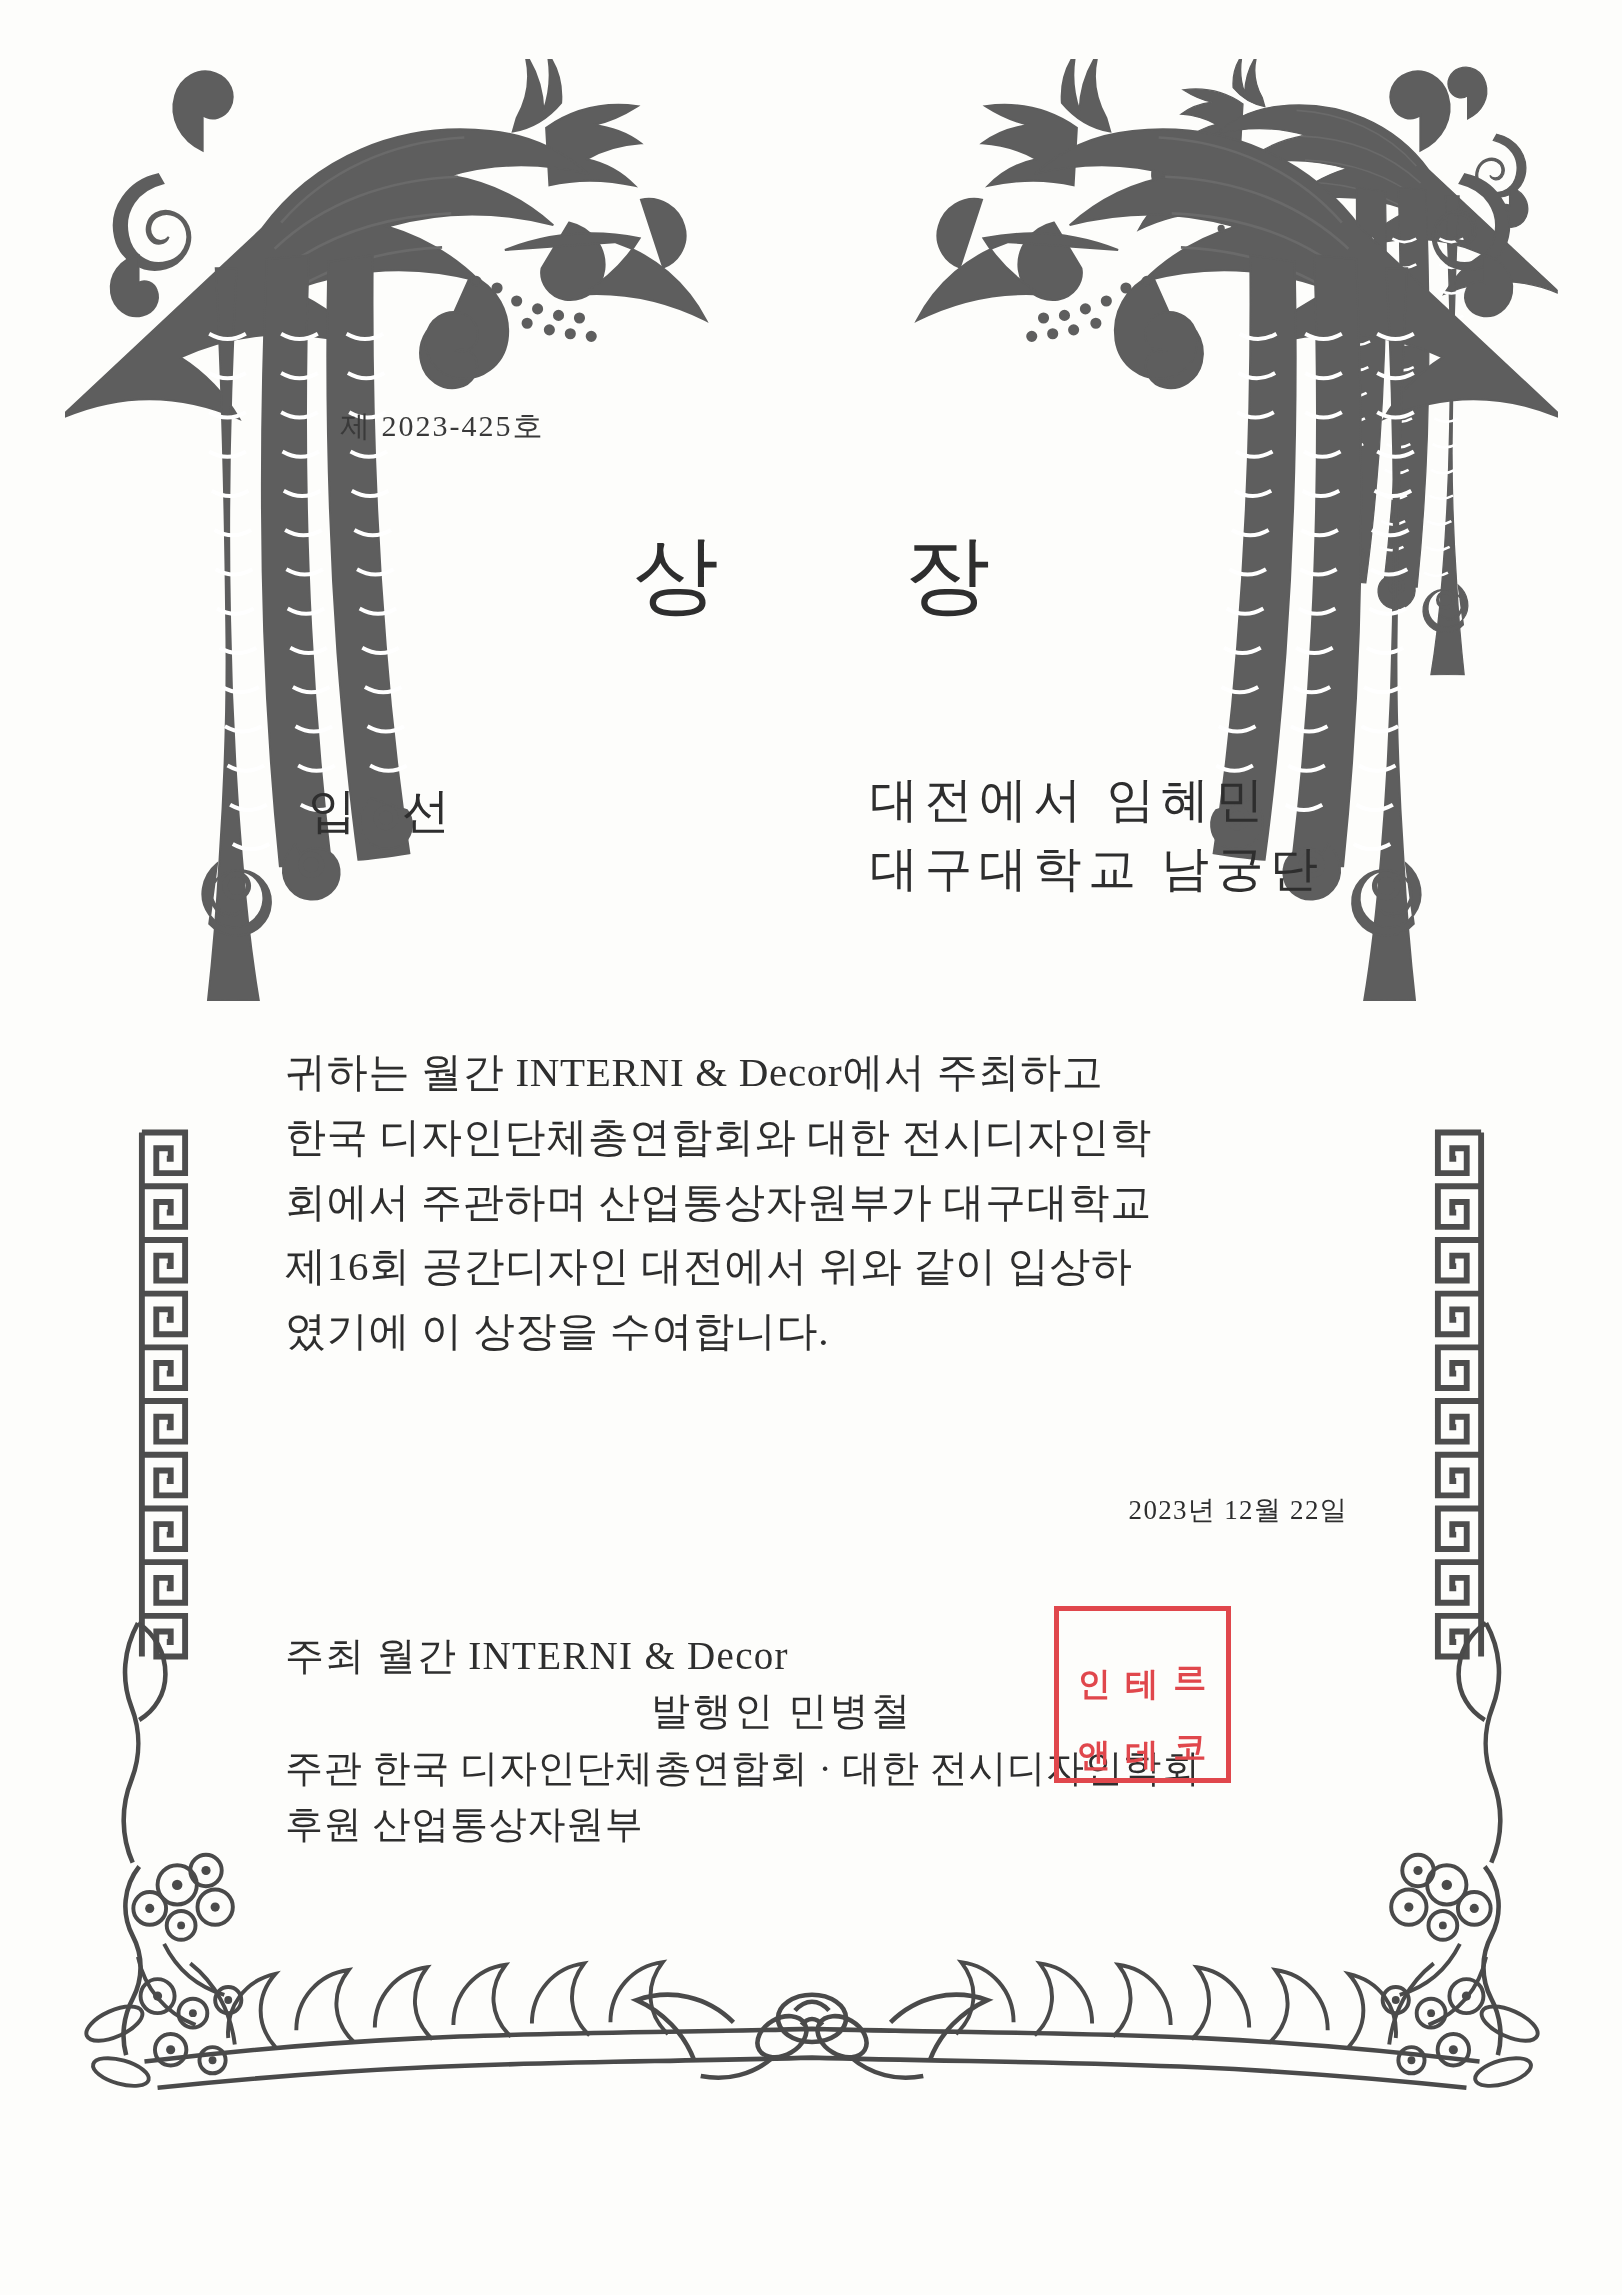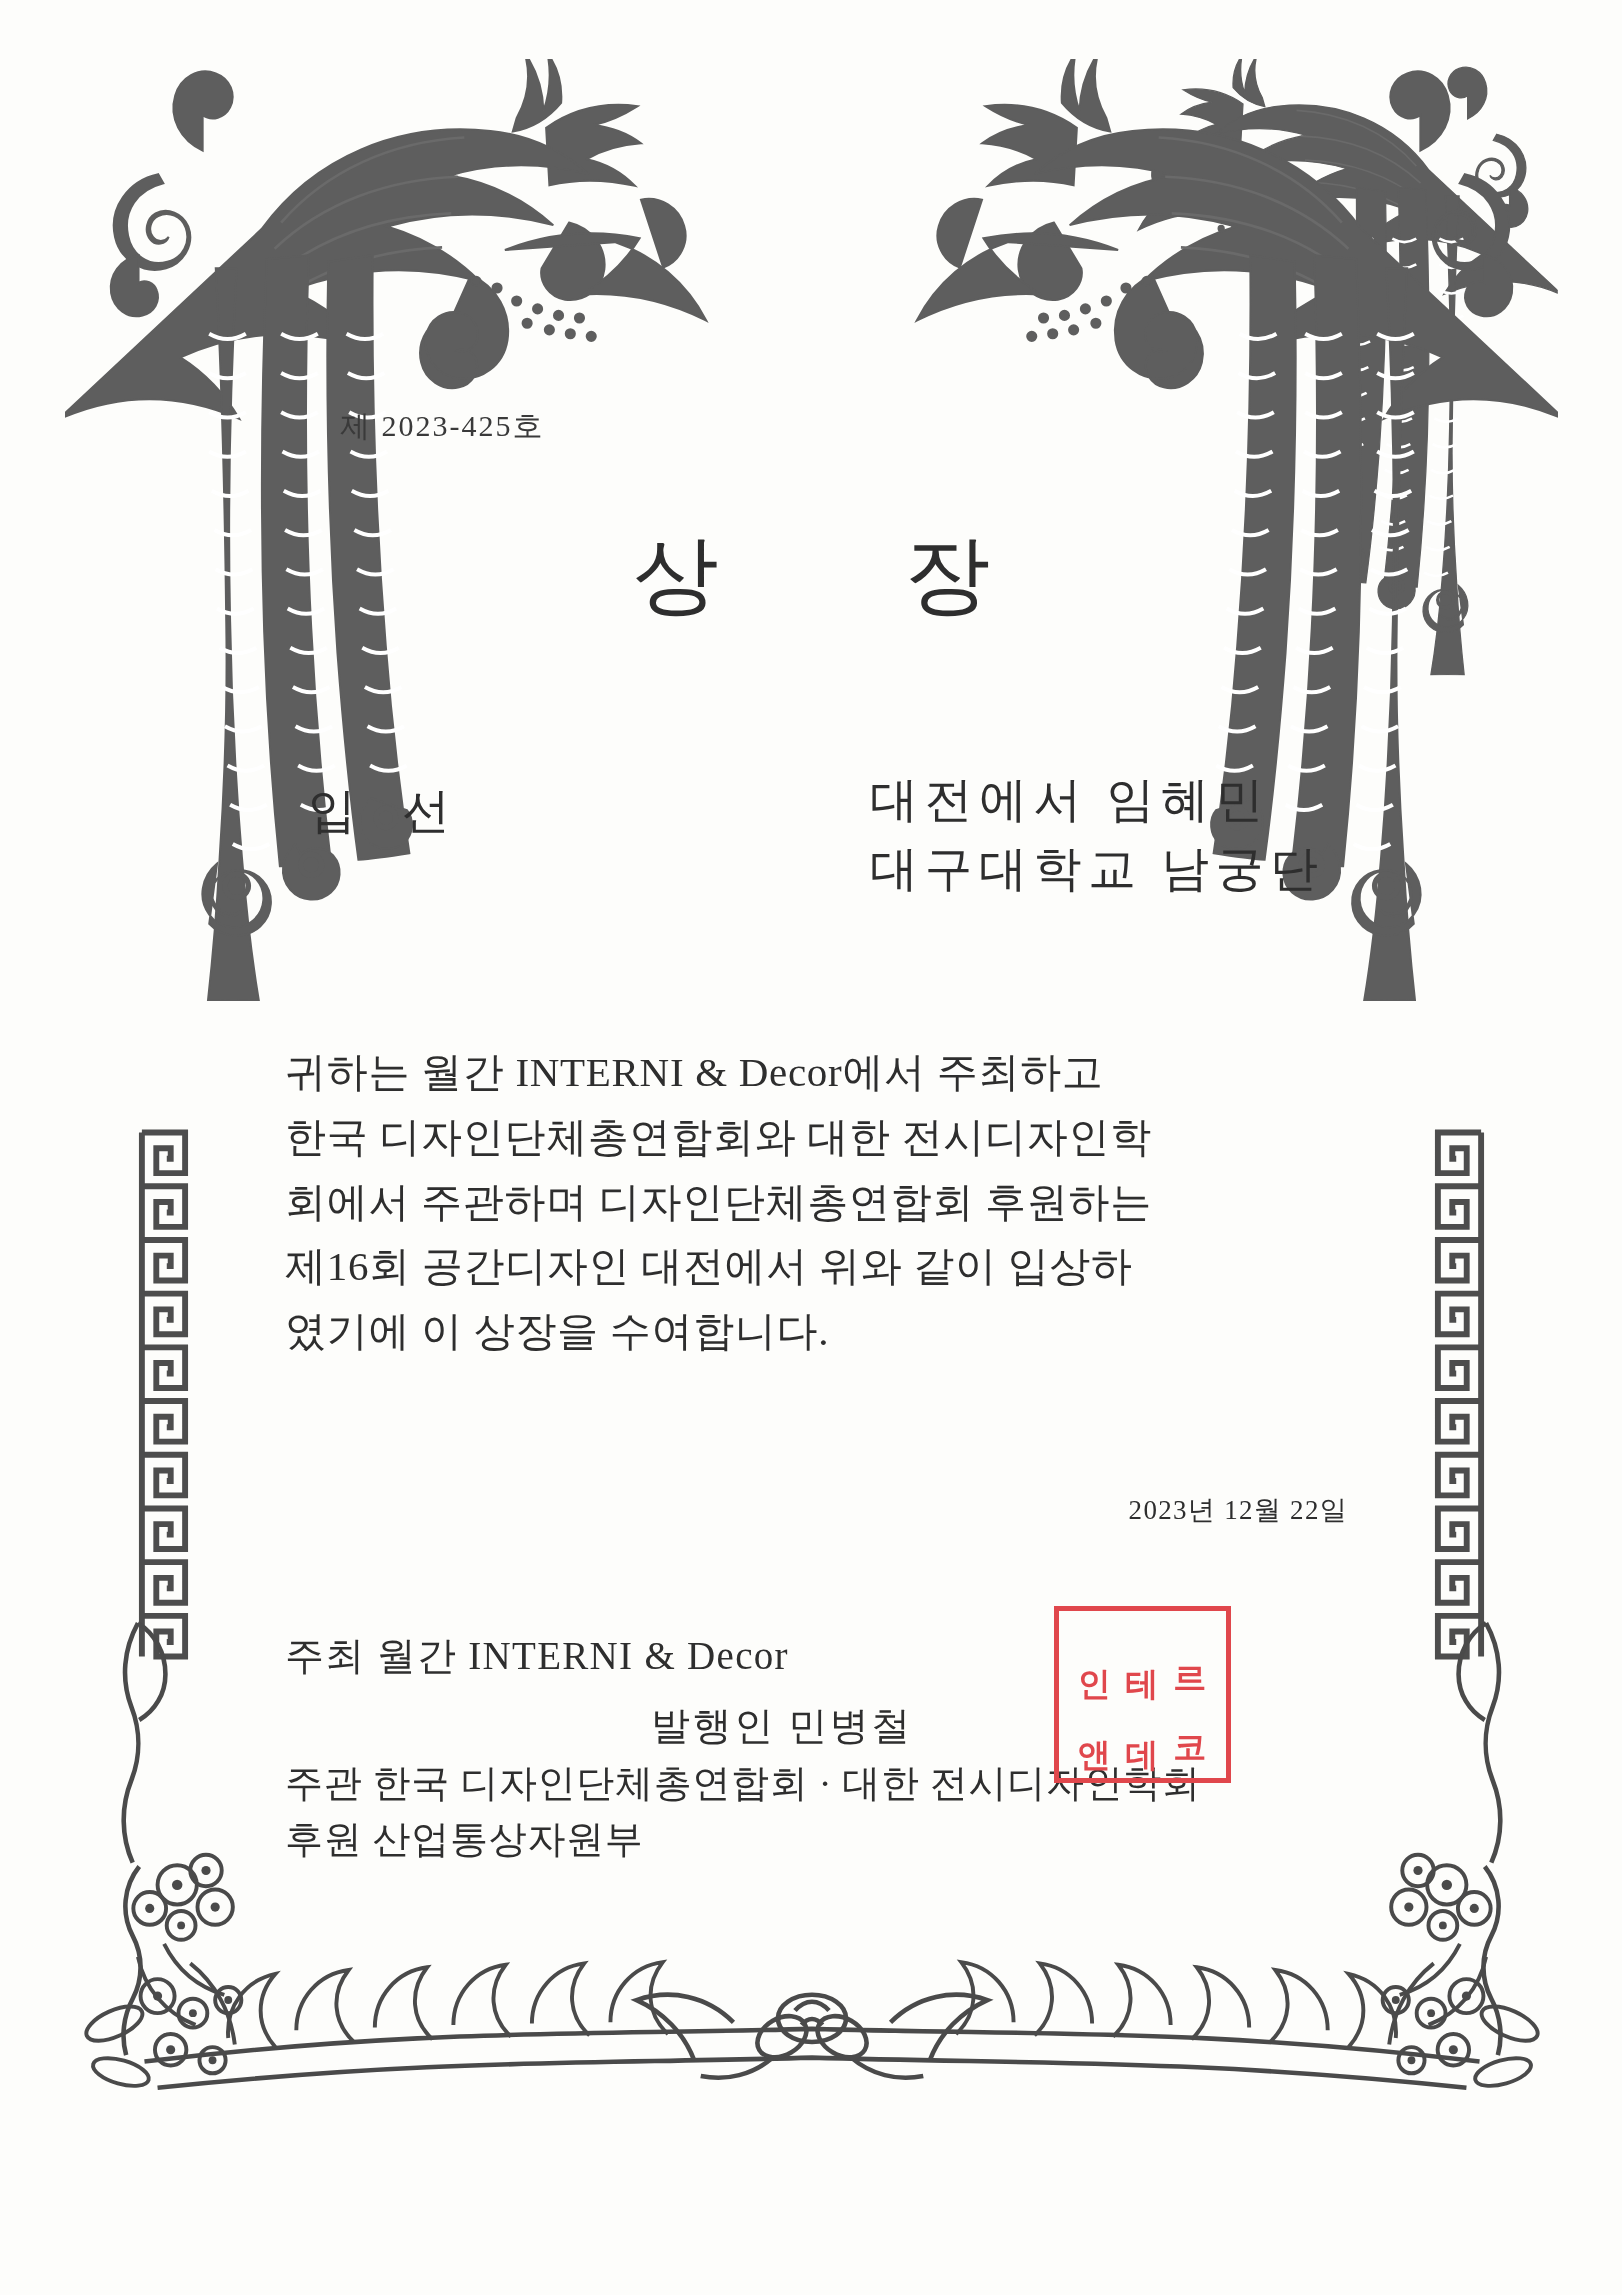--- a/index.html
+++ b/index.html
@@ -117,21 +117,21 @@
     top: 1629px;
     width: 1112px;
     font-size: 39px;
     color: #2e2e2e;
   }
   .host-line {
     letter-spacing: 1.3px;
     white-space: nowrap;
   }
   .publisher-line {
-    margin-top: 16px;
+    margin-top: 1px;
     padding-left: 366px;
     letter-spacing: 2.6px;
     white-space: nowrap;
   }
   .support-line, .sponsor-line {
     margin-top: 5px;
     letter-spacing: 0.7px;
     white-space: nowrap;
   }
   .support-line { font-size: 38px; }
@@ -440,21 +440,21 @@
   <div class="award-grade">입 선</div>
 
   <div class="recipients">
     <div>대전에서 임혜민</div>
     <div>대구대학교 남궁단</div>
   </div>
 
   <div class="body-text">
     <p>귀하는 월간 INTERNI &amp; Decor에서 주최하고</p>
     <p>한국 디자인단체총연합회와 대한 전시디자인학</p>
-    <p>회에서 주관하며 디자인단체총연합회 후원하는</p>
+    <p>회에서 주관하며 산업통상자원부가 대구대학교</p>
     <p>제16회 공간디자인 대전에서 위와 같이 입상하</p>
     <p>였기에 이 상장을 수여합니다.</p>
   </div>
 
   <div class="date-line">2023년 12월 22일</div>
 
   <div class="org-block">
     <div class="host-line">주최 월간 INTERNI &amp; Decor</div>
     <div class="publisher-line">발행인 민병철</div>
     <div class="support-line">주관 한국 디자인단체총연합회 · 대한 전시디자인학회</div>

